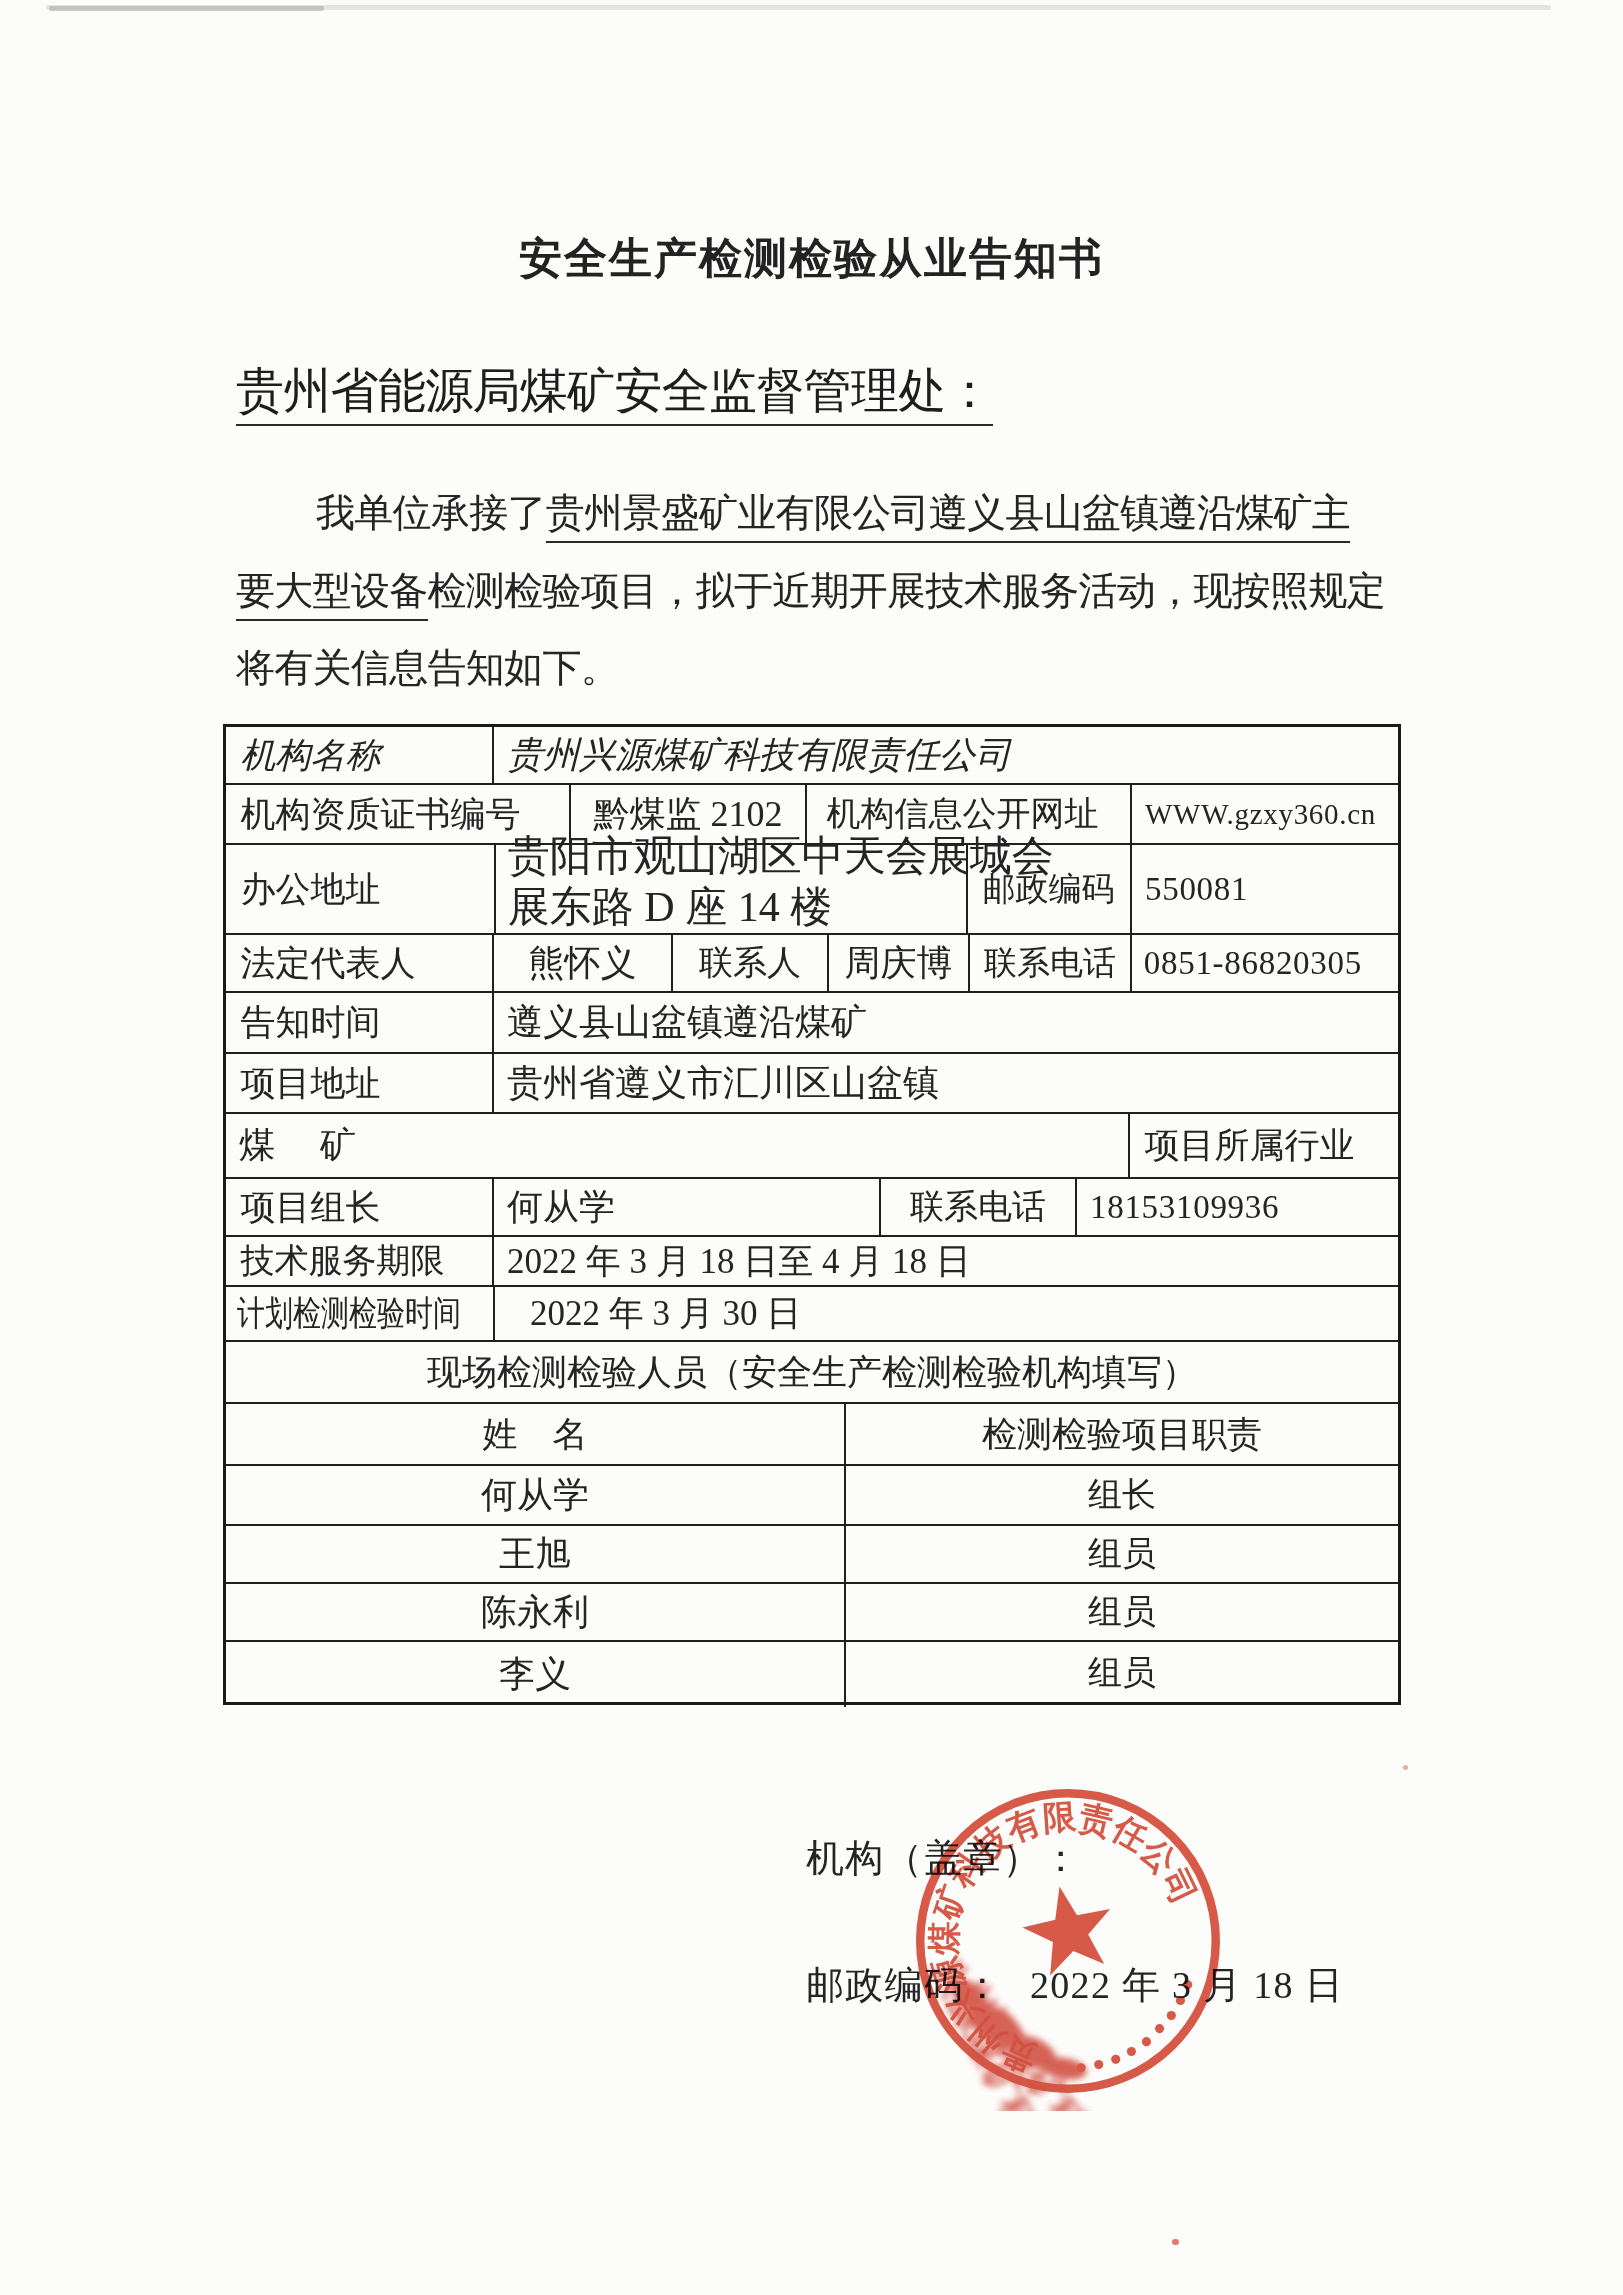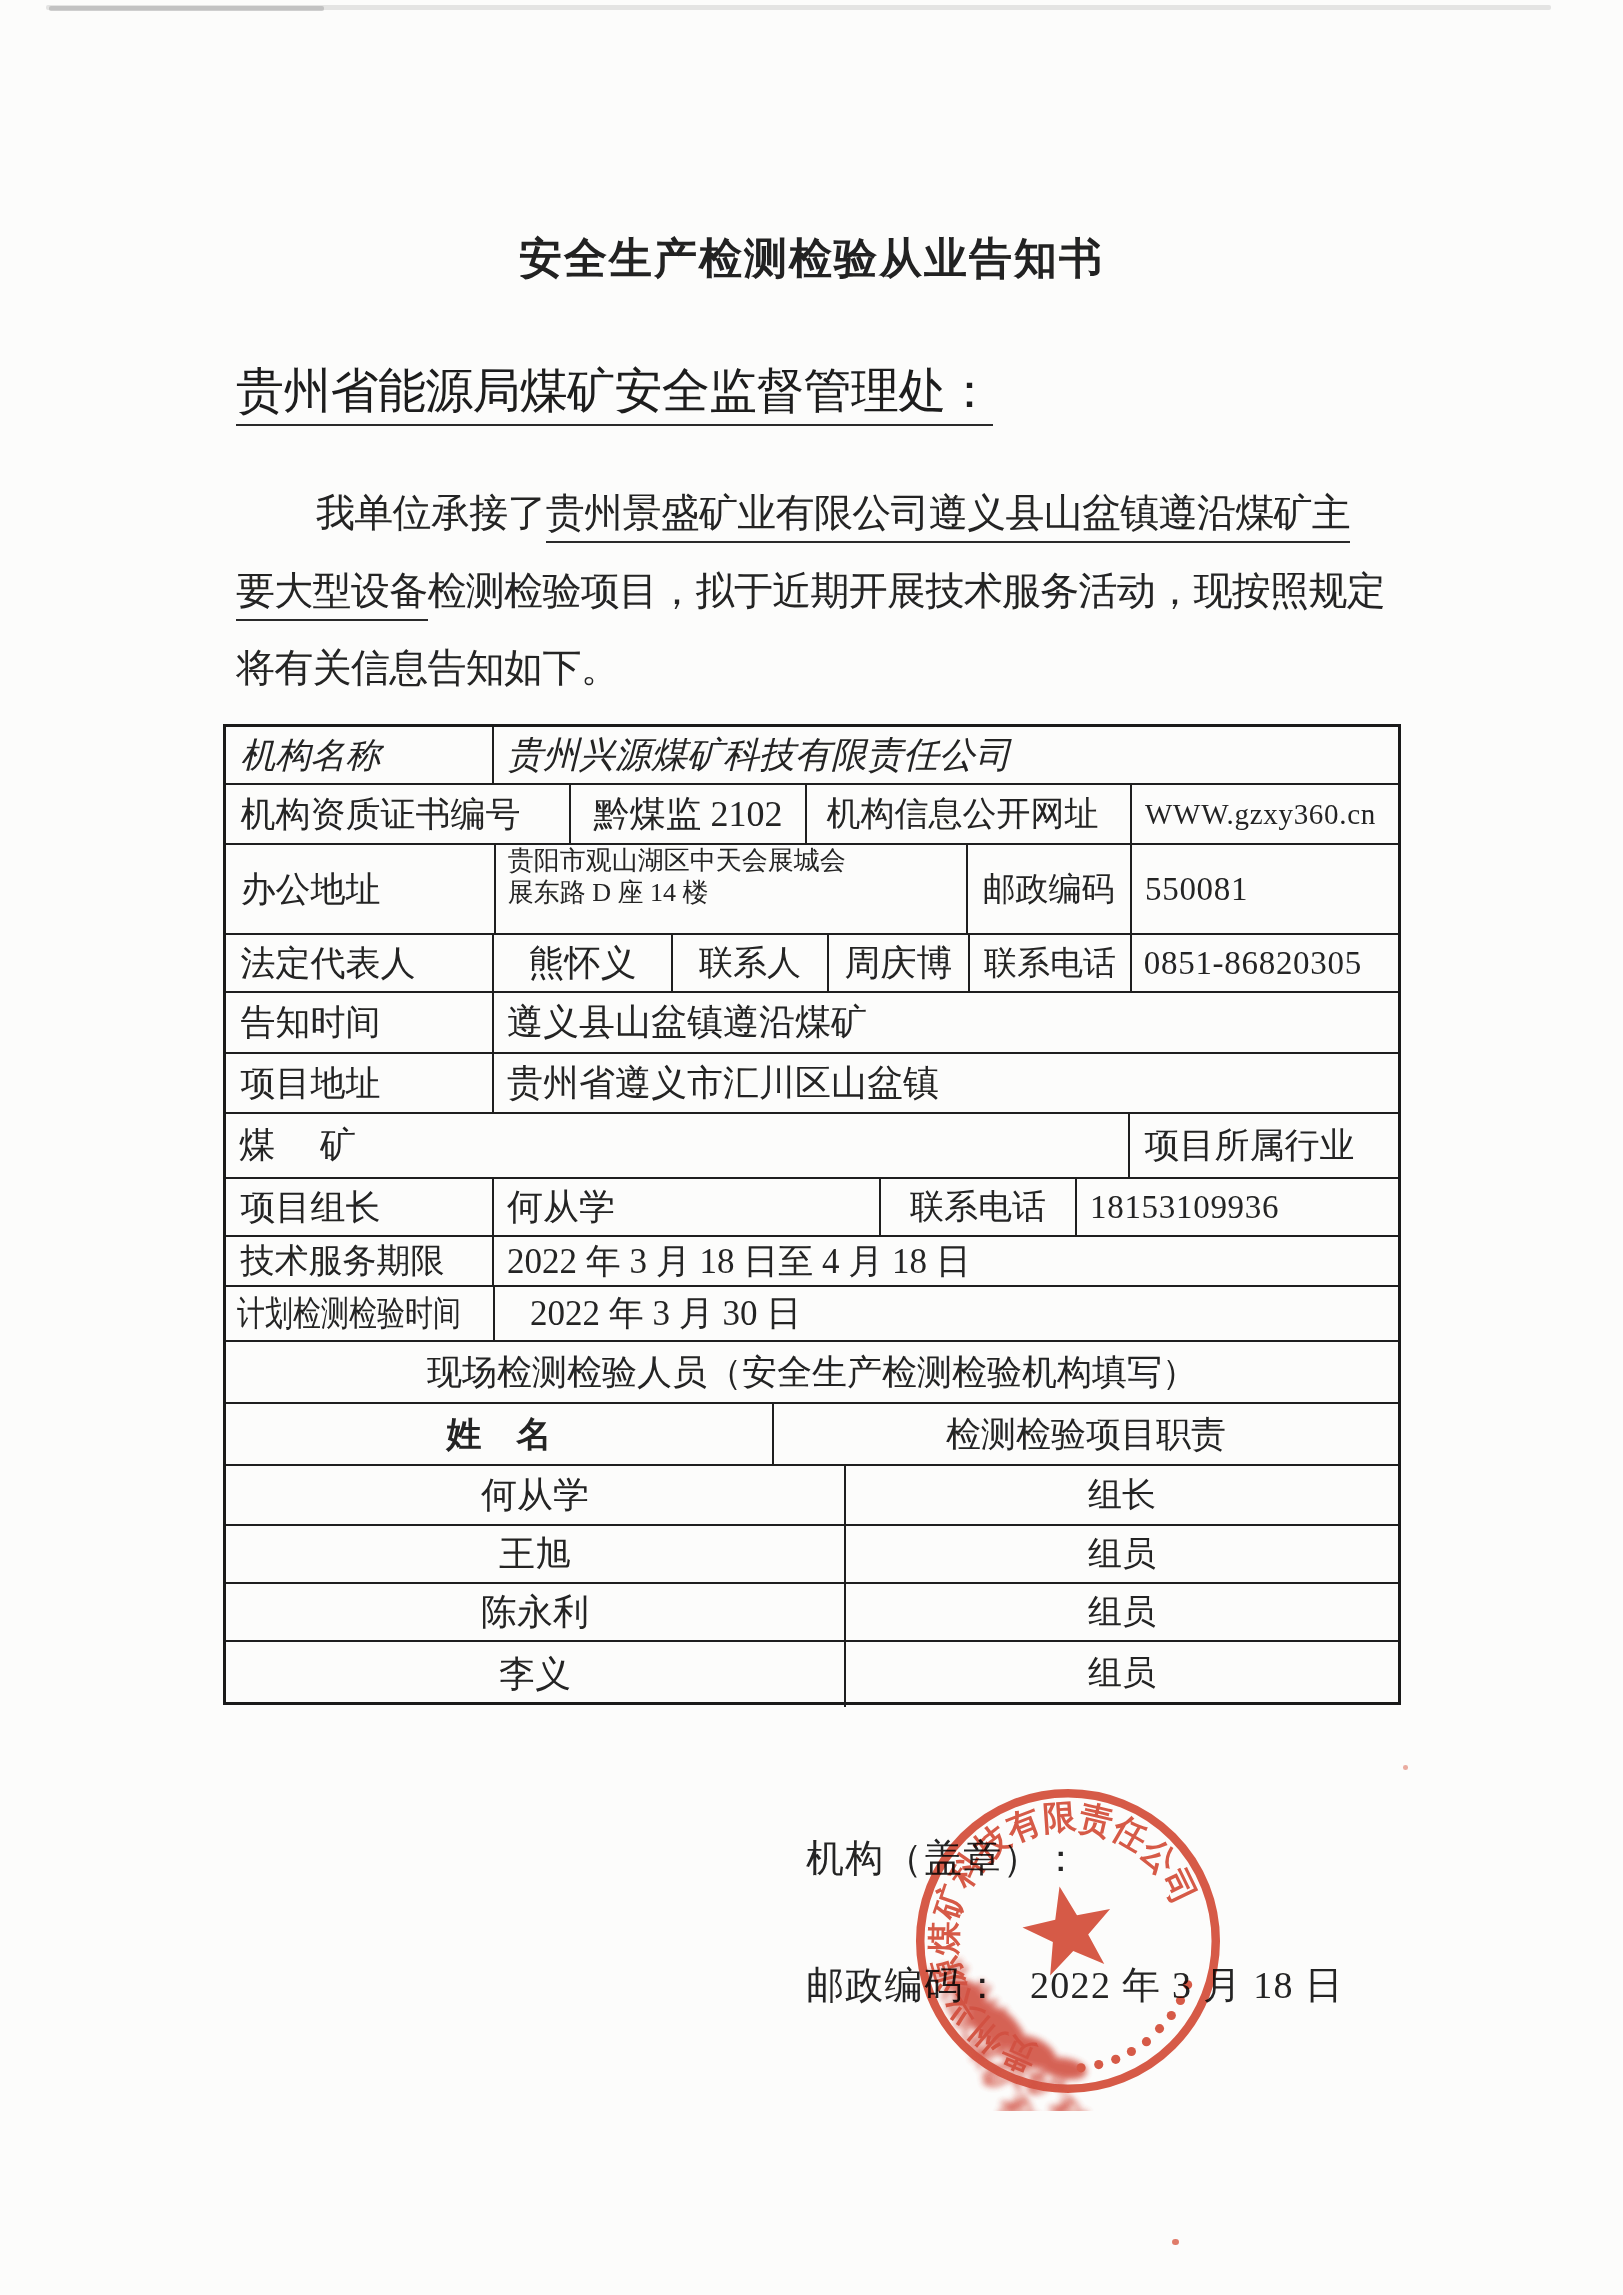--- a/index.html
+++ b/index.html
@@ -41,21 +41,21 @@
     box-sizing:border-box;border-right:2px solid #1f1f1f;
     display:flex;align-items:center;
     font-size:36px;color:#242424;white-space:nowrap;overflow:visible;
   }
   .td:last-child{border-right:none;}
   .lbl{padding-left:14.4px;font-size:35px;}
   .val{padding-left:13px;}
   .ctr{justify-content:center;padding-left:0;}
   .num{font-size:33px;letter-spacing:0.7px;}
   .url{font-size:29px;letter-spacing:0.7px;}
-  .two-line{flex-direction:column;align-items:flex-start;justify-content:flex-start;line-height:1.22;font-size:26px;}
+  .two-line{flex-direction:column;align-items:flex-start;justify-content:flex-end;line-height:1.22;font-size:42px;}
   .squeeze{transform:scaleX(0.8);transform-origin:left center;font-size:35px;}
   .sect{justify-content:center;font-size:35px;}
 
   .footer-line{position:absolute;font-size:38px;letter-spacing:1.3px;white-space:nowrap;color:#242424;}
   .fl1{top:1833px;left:806px;}
   .fl2{top:1960px;left:806px;}
   .fl2 .gap{display:inline-block;width:27.5px;}
   .seal{position:absolute;left:898px;top:1771px;mix-blend-mode:multiply;}
   .speck{position:absolute;border-radius:50%;background:#d85b45;}
 </style>
@@ -146,21 +146,21 @@
         <span class="squeeze">计划检测检验时间</span>
       </div>
       <div class="td val" style="flex:1;padding-left:35px;font-size:35px;">2022 年 3 月 30 日</div>
     </div>
 
     <div class="tr" style="height:62px;">
       <div class="td sect" style="flex:1;">现场检测检验人员（安全生产检测检验机构填写）</div>
     </div>
 
     <div class="tr" style="height:62px;">
-      <div class="td ctr" style="width:548px;font-size:35px;font-weight:bold;">姓　名</div>
+      <div class="td ctr" style="width:620px;font-size:35px;">姓　名</div>
       <div class="td ctr" style="flex:1;font-size:35px;">检测检验项目职责</div>
     </div>
 
     <div class="tr" style="height:60px;">
       <div class="td ctr" style="width:620px;">何从学</div>
       <div class="td ctr" style="flex:1;font-size:34px;">组长</div>
     </div>
     <div class="tr" style="height:58px;">
       <div class="td ctr" style="width:620px;">王旭</div>
       <div class="td ctr" style="flex:1;font-size:34px;">组员</div>

